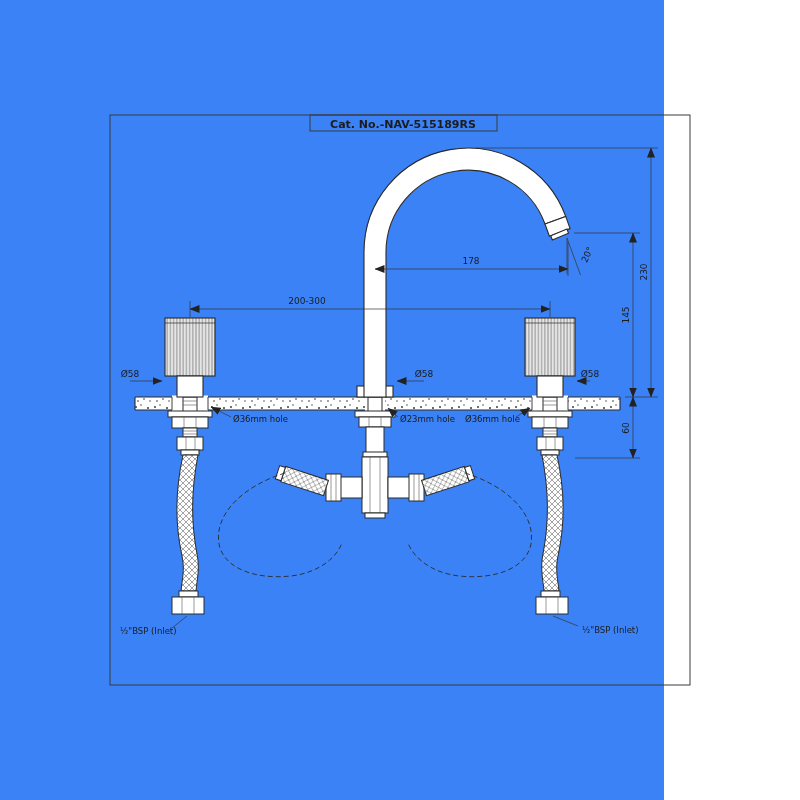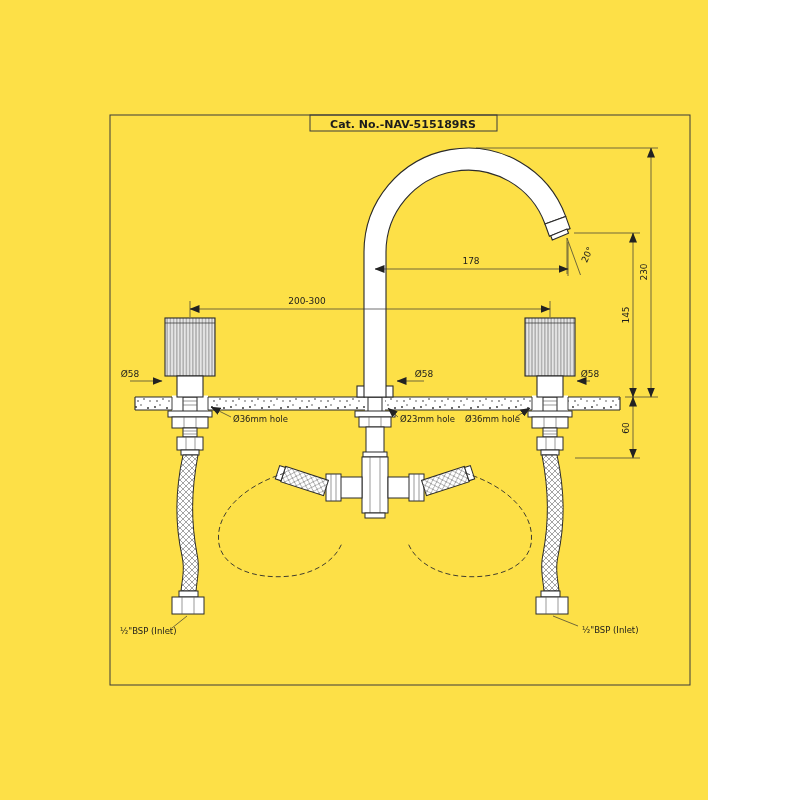--- a/index.html
+++ b/index.html
@@ -1,16 +1,16 @@
 <!DOCTYPE html>
 <html><head>
 <meta charset="utf-8">
 <style>
   html,body{margin:0;padding:0;background:#fff;}
-  #canvas{position:relative;width:664px;height:800px;background:#fde047;font-family:"DejaVu Sans","Liberation Sans",sans-serif;padding-left:44px;}
+  #canvas{position:relative;width:664px;height:800px;background:#3b82f6;font-family:"DejaVu Sans","Liberation Sans",sans-serif;}
   svg{position:absolute;top:0;left:0;}
   text{fill:#1c1c1c;}
   .dimtext{font-size:9px;}
   .smalltext{font-size:8.5px;}
   .titletext{font-size:11px;font-weight:600;}
   .outline{fill:#fff;stroke:#2b2b2b;stroke-width:1.1;}
   .hw{fill:#fff;stroke:#2b2b2b;stroke-width:1;}
   .thin{stroke:#333;stroke-width:0.7;fill:none;}
   .facet{stroke:#555;stroke-width:0.6;}
   .dashed{stroke:#2b2b2b;stroke-width:0.9;fill:none;stroke-dasharray:5 3;}

